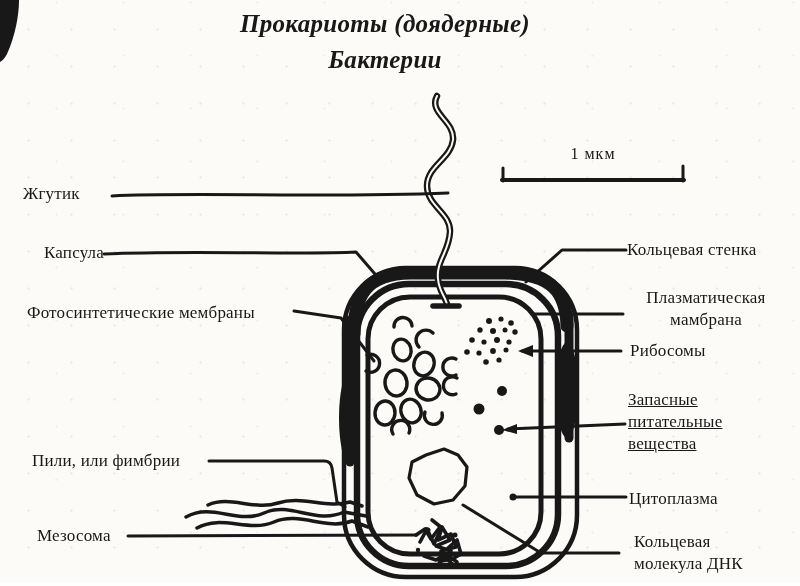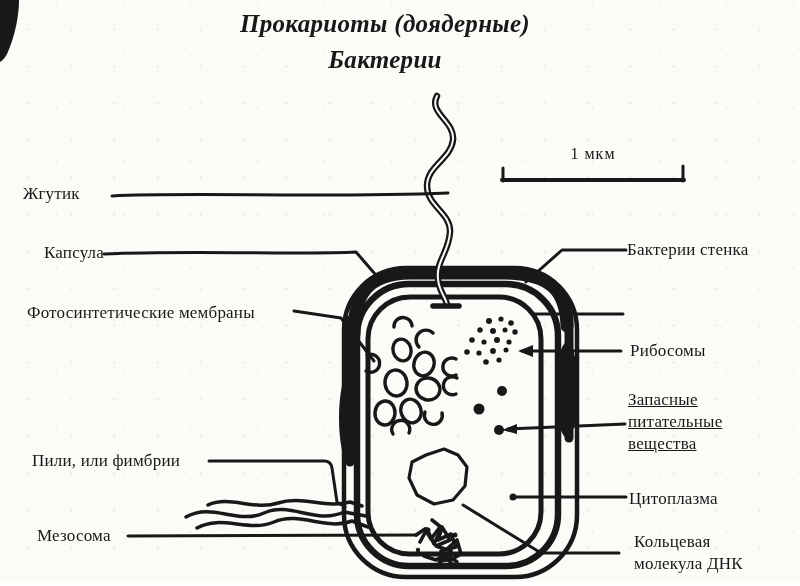--- a/index.html
+++ b/index.html
@@ -158,19 +158,20 @@
   </div>
 
   <div class="scale-label">1 мкм</div>
 
   <div class="lbl" style="left:23px;top:183px;">Жгутик</div>
   <div class="lbl" style="left:44px;top:242px;">Капсула</div>
   <div class="lbl" style="left:27px;top:302px;">Фотосинтетические мембраны</div>
   <div class="lbl" style="left:32px;top:450px;">Пили, или фимбрии</div>
   <div class="lbl" style="left:37px;top:525px;">Мезосома</div>
 
-  <div class="lbl" style="left:627px;top:239px;">Бактерии стенка</div>
+  <div class="lbl" style="left:627px;top:239px;">Кольцевая стенка</div>
+  <div class="lbl wrap" style="left:630px;top:287px;width:152px;text-align:center;">Плазматическая мамбрана</div>
   <div class="lbl" style="left:630px;top:340px;text-align:right;">Рибосомы</div>
   <div class="lbl wrap" style="left:628px;top:389px;width:122px;text-decoration:underline;">Запасные питательные вещества</div>
   <div class="lbl" style="left:629px;top:488px;">Цитоплазма</div>
   <div class="lbl wrap" style="left:634px;top:531px;width:145px;">Кольцевая молекула ДНК</div>
 
 </div>
 
 </body></html>

